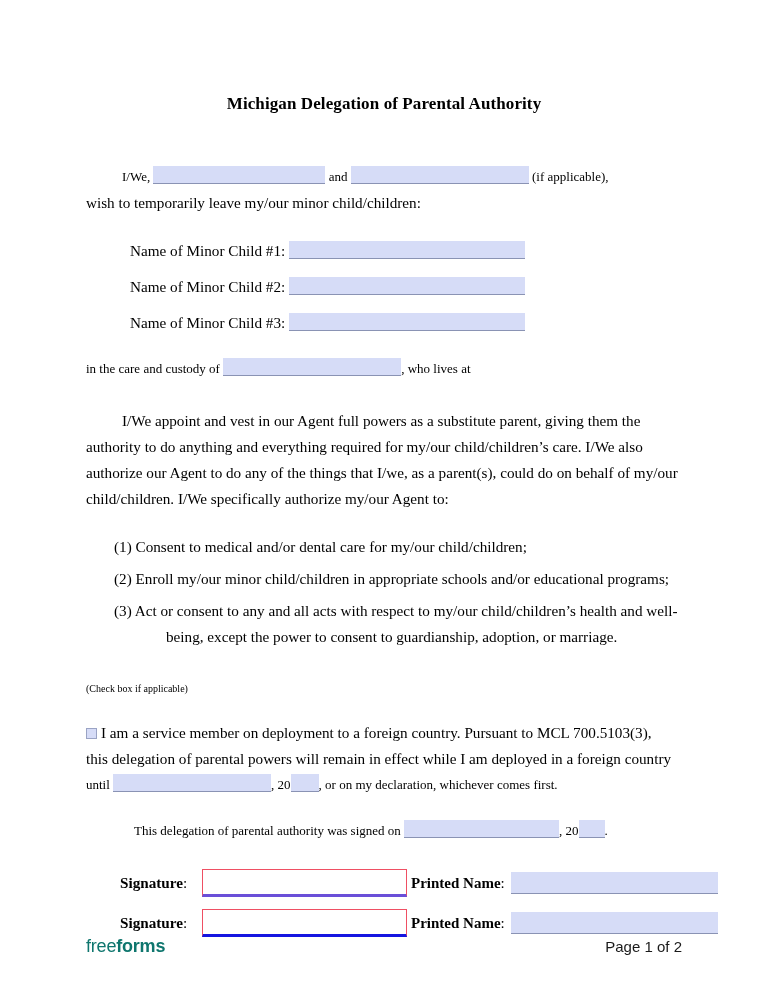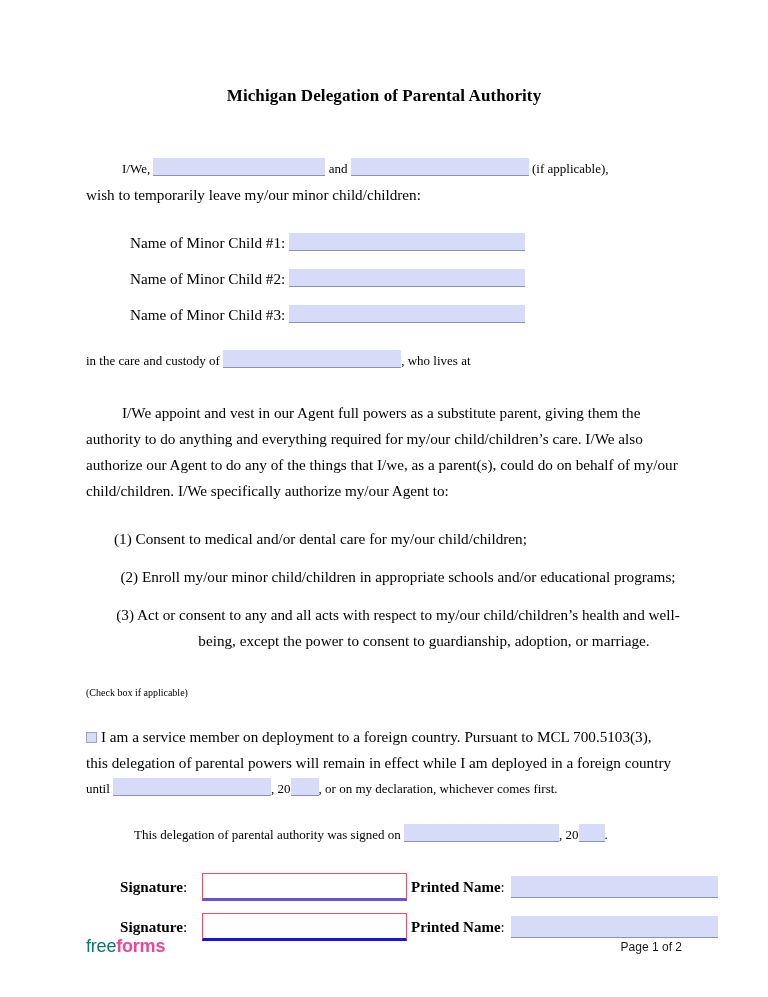--- a/index.html
+++ b/index.html
@@ -30,21 +30,21 @@
     top: 0;
     width: 596px;
   }
 
   
   .doc-title {
     text-align: center;
     font-weight: bold;
     font-size: 17px;
     letter-spacing: 0.1px;
-    margin: 0;
+    margin: 8px;
     padding-top: 86px;
   }
 
   
   .para {
     font-size: 15.2px;
     line-height: 26px;
     margin: 0;
   }
   .indent-first {
@@ -84,21 +84,21 @@
   .blk-list     { margin-top: 22px; }
 
   
   .li {
     font-size: 15.2px;
     line-height: 26px;
     margin-left: 28px;
     padding-left: 26px;
     text-indent: -26px;
   }
-  .li + .li { margin-top: 12px; text-align: center; }
+  .li + .li { margin-top: 6px; }
   .li .hang { display: inline; }
   .li-cont {
     display: block;
     text-indent: 0;
     padding-left: 26px;
   }
 
   
   .blk-check { margin-top: 26px; }
   .check-note {
@@ -179,24 +179,24 @@
     align-items: center;
     justify-content: space-between;
   }
   .logo {
     font-family: "Liberation Sans", "DejaVu Sans", sans-serif;
     font-size: 18px;
     font-weight: bold;
     letter-spacing: -0.2px;
   }
   .logo .free { color: #0f766e; font-weight: normal; }
-  .logo .forms { color: #ec4899; font-weight: bold; }
+  .logo .forms { color: #0f766e; font-weight: bold; }
   .pagenum {
     font-family: "Liberation Sans", "DejaVu Sans", sans-serif;
-    font-size: 12px;
+    font-size: 15px;
     color: #1a1a1a;
   }
 </style>
 </head>
 <body>
 
 <div class="page">
 
   <div class="content">
 

